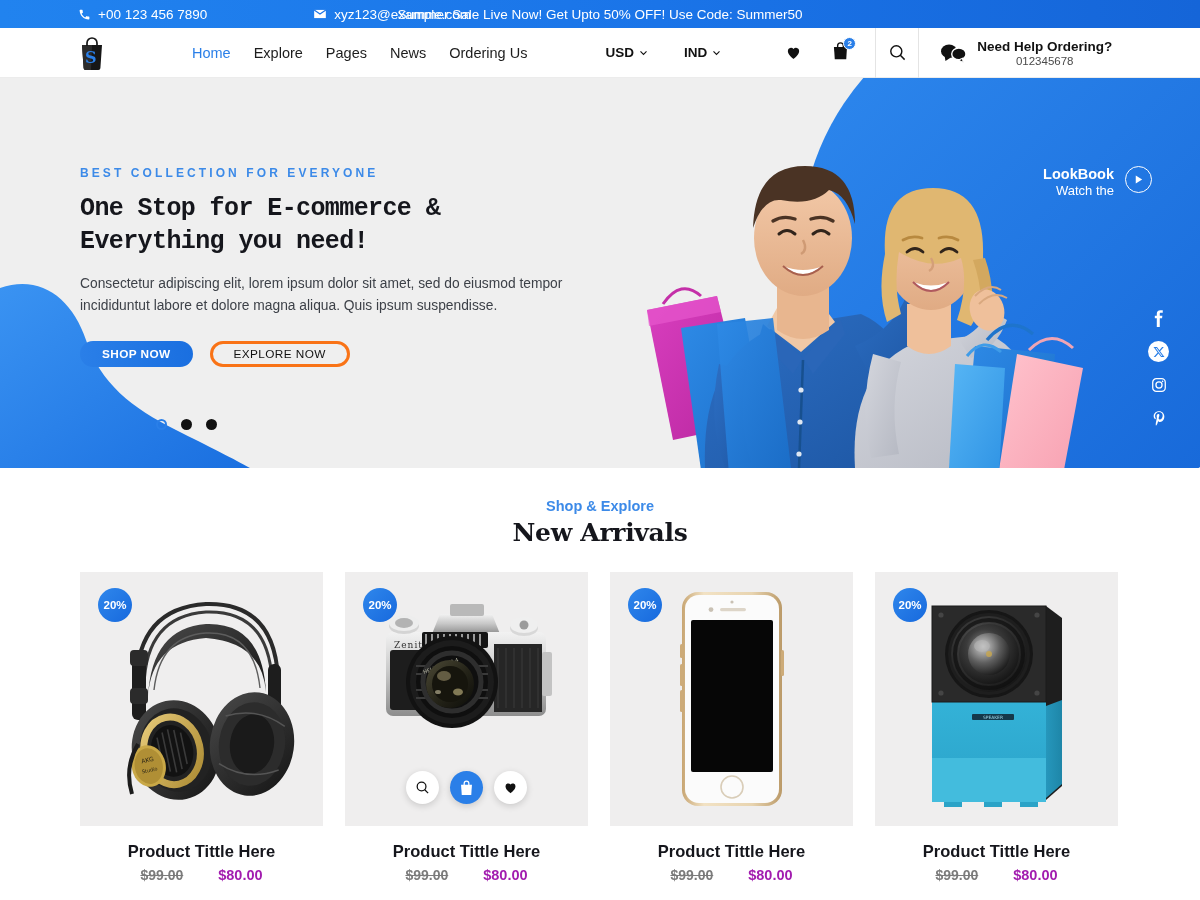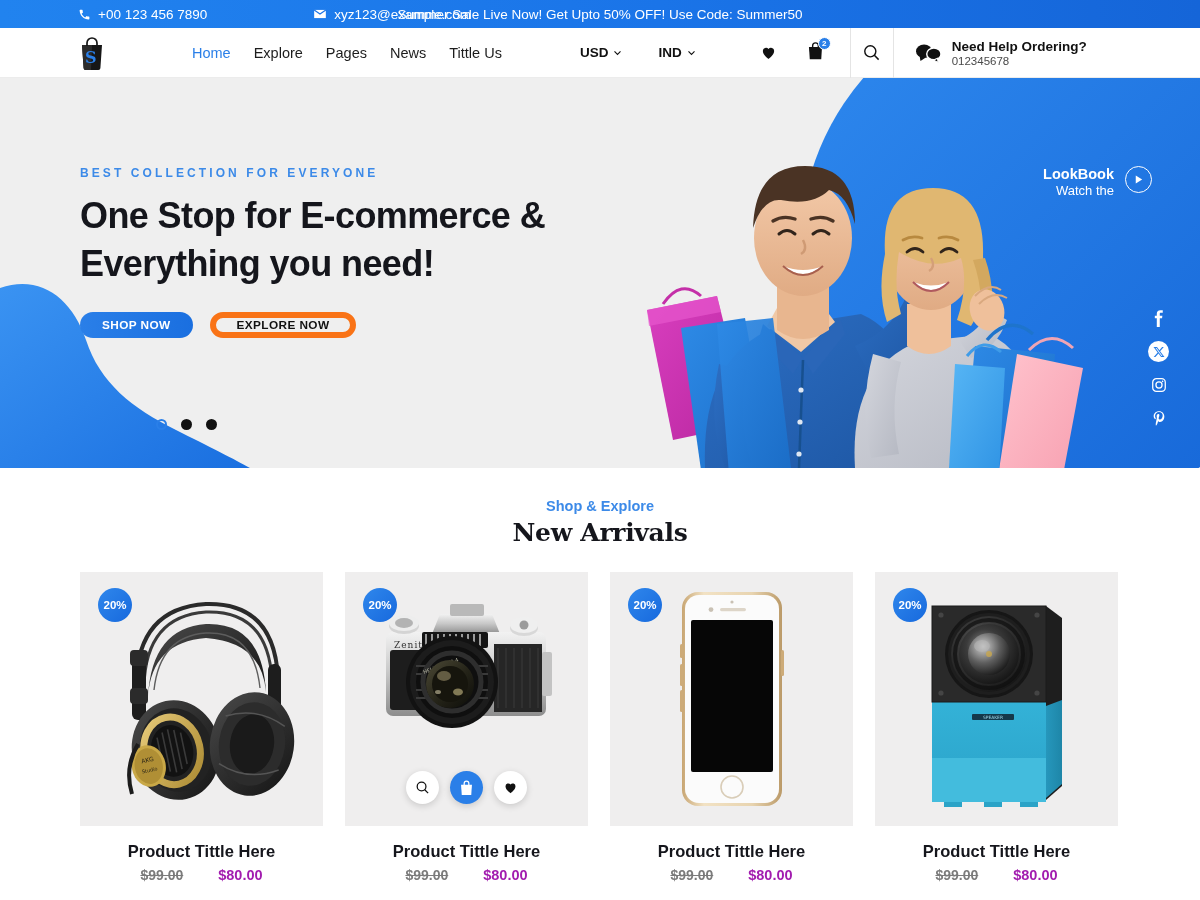--- a/index.html
+++ b/index.html
@@ -58,55 +58,55 @@
     display:flex; align-items:center; justify-content:center;
     border:1.5px solid #fff;
   }
   .search-cell {
     width:44px; height:50px; display:flex; align-items:center; justify-content:center;
     border-left:1px solid #e4e4e4; border-right:1px solid #e4e4e4;
     margin-left:26px;
   }
   .help { display:flex; align-items:center; gap:11px; margin-left:22px; }
   .help-t1 { font-size:13.5px; font-weight:bold; color:#111; }
-  .help-t2 { font-size:11.5px; color:#4a4a4a; margin-top:1px; }
+  .help-t2 { font-size:11.5px; color:#4a4a4a; margin-top:1px;text-align:center; }
 
   
   .hero {
     position:relative; width:1200px; height:390px;
     background:#efefef; overflow:hidden;
   }
   .hero-bg { position:absolute; inset:0; }
   .hero-photo {
     position:absolute; left:555px; top:0; width:540px; height:390px;
   }
   .hero-copy { position:absolute; left:80px; top:88px; width:500px; }
   .eyebrow {
     font-size:12px; font-weight:bold; color:#3c8ae8;
     letter-spacing:3.1px; margin-bottom:12px;
   }
   .hero-h1 {
-    font-family:Liberation Sans, sans-serif;
-    font-size:36px; line-height:1.33; color:#15161c;
+    font-family:Liberation Mono, monospace;
+    font-size:25px; line-height:1.33; color:#15161c;
     font-weight:bold; letter-spacing:-0.6px;
   }
   .hero-p {
     margin-top:14px; font-size:13.8px; line-height:1.62; color:#3d4148; max-width:485px;
   }
   .hero-btns { margin-top:24px; display:flex; align-items:center; gap:17px; }
   .btn-primary {
     background:linear-gradient(90deg,#2a7fe8,#1a6fe0);
     color:#fff; border:none; border-radius:20px;
     padding:0 22px; height:26px; font-size:11.8px; font-weight:bold;
     letter-spacing:0.4px; cursor:pointer;
   }
   .btn-outline {
     background:transparent; color:#111;
-    border:6px solid #f97316; border-radius:20px;
-    padding:0 21px; height:26px; font-size:11.8px; font-weight:bold;
+    border:3px solid #f97316; border-radius:20px;
+    padding:0 21px; height:26px; font-size:11.8px; font-weight:normal;
     letter-spacing:0.4px; cursor:pointer;
   }
   .lookbook {
     position:absolute; right:48px; top:88px;
     display:flex; align-items:flex-start; gap:11px; color:#fff;
   }
   .lb-txt { text-align:right; }
   .lb-1 { font-size:14.5px; font-weight:bold; line-height:1.18;}
   .lb-2 { font-size:13px; line-height:1.22; }
   .play-btn {
@@ -210,21 +210,21 @@
           <text x="7" y="27" font-family="DejaVu Serif, serif" font-size="16" font-weight="bold" fill="#2a7fe8">S</text>
         </svg>
       </span>
     </div>
 
     <div class="nav">
       <a href="#" class="active">Home</a>
       <a href="#">Explore</a>
       <a href="#">Pages</a>
       <a href="#">News</a>
-      <a href="#">Tittle Us</a>
+      <a href="#">Ordering Us</a>
     </div>
 
     <div class="curr">
       <div class="cbox">
         <span>USD</span>
         <span class="ic">
           <svg class="chev" viewBox="0 0 12 12" fill="none" stroke="#111" stroke-width="1.5">
               <path d="M2 4.5L6 8.5L10 4.5"></path>
             </svg>
         </span>
@@ -409,20 +409,21 @@
         <path d="M400 286 l50 4 l-6 106 l-50 -6z" fill="url(#bagCyan)"></path>
         <path d="M412 278 q16 -20 34 -4" stroke="#3f9ce8" stroke-width="3" fill="none"></path>
 
         <path d="M162 246 l56 -6 l18 150 l-62 6z" fill="url(#bagBlue)" opacity=".92"></path>
       </g>
     </svg>
 
     <div class="hero-copy">
       <div class="eyebrow">BEST COLLECTION FOR EVERYONE</div>
       <div class="hero-h1">One Stop for E-commerce &amp; Everything you need!</div>
+      <div class="hero-p">Consectetur adipiscing elit, lorem ipsum dolor sit amet, sed do eiusmod tempor incididuntut labore et dolore magna aliqua. Quis ipsum suspendisse.</div>
       <div class="hero-btns">
         <button class="btn-primary">SHOP NOW</button>
         <button class="btn-outline">EXPLORE NOW</button>
       </div>
     </div>
 
     <div class="lookbook">
       <span class="lb-txt">
         <div class="lb-1">LookBook</div>
         <div class="lb-2">Watch the</div>

